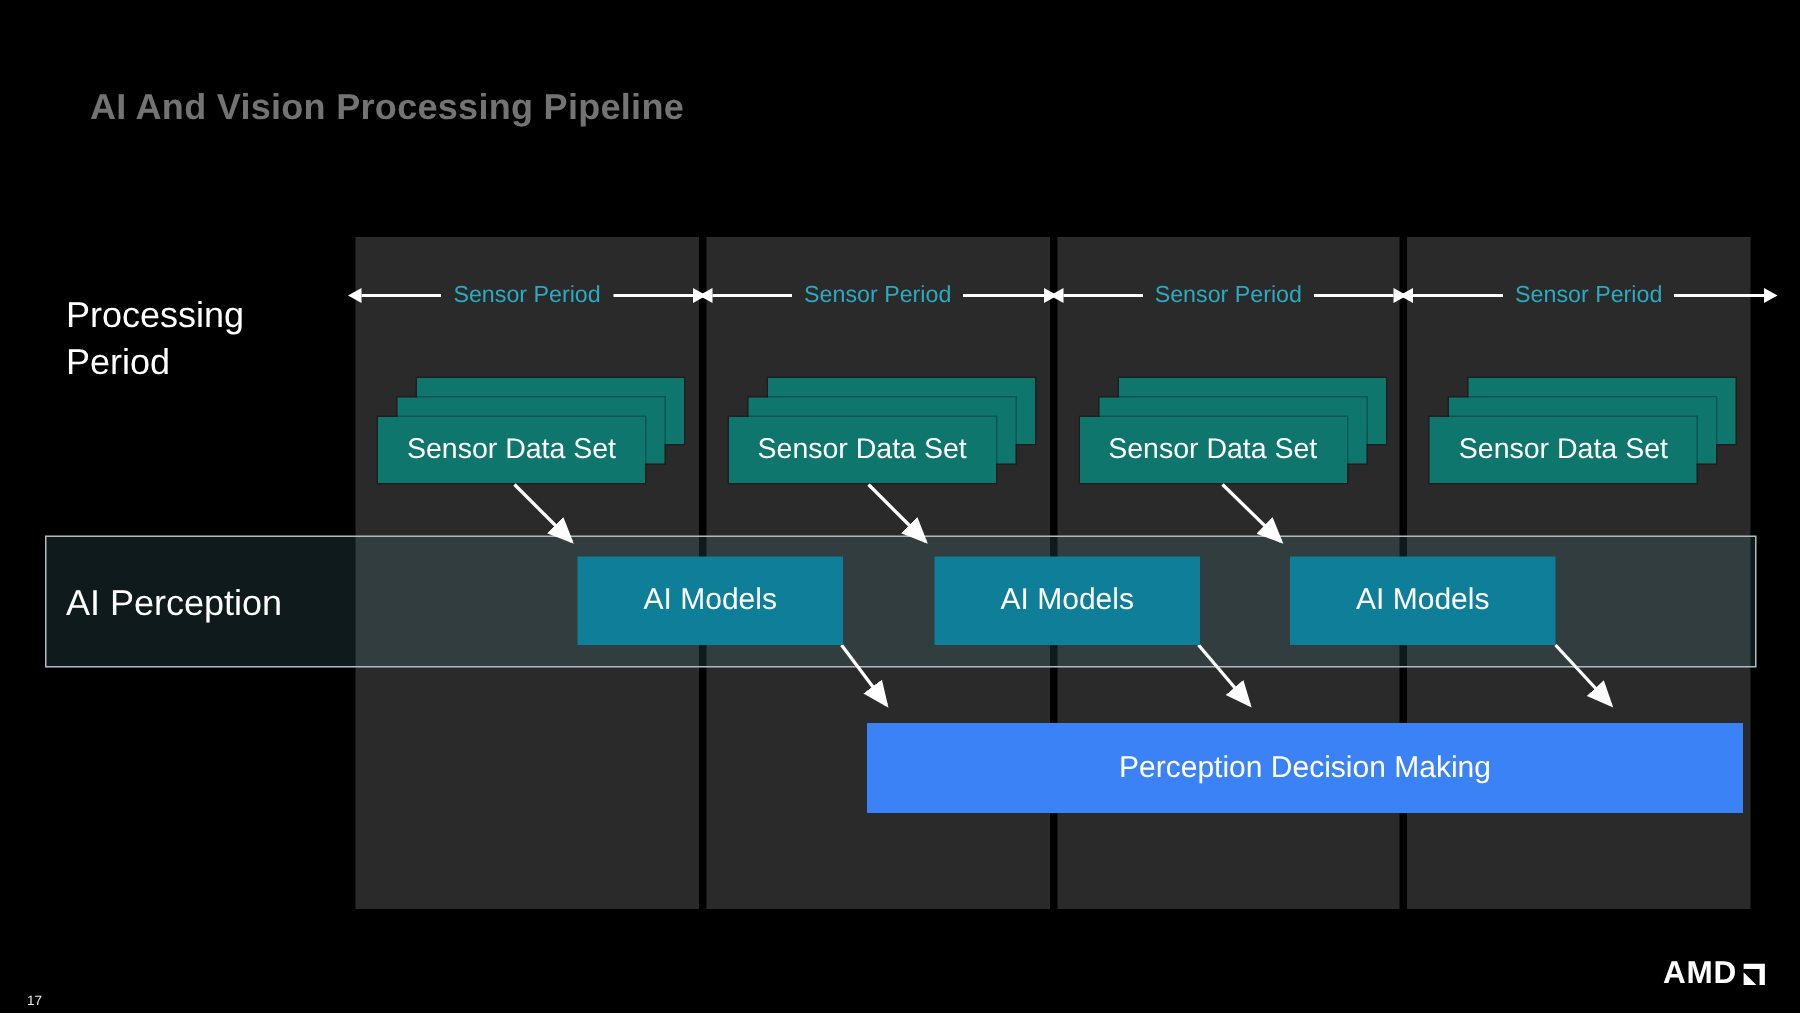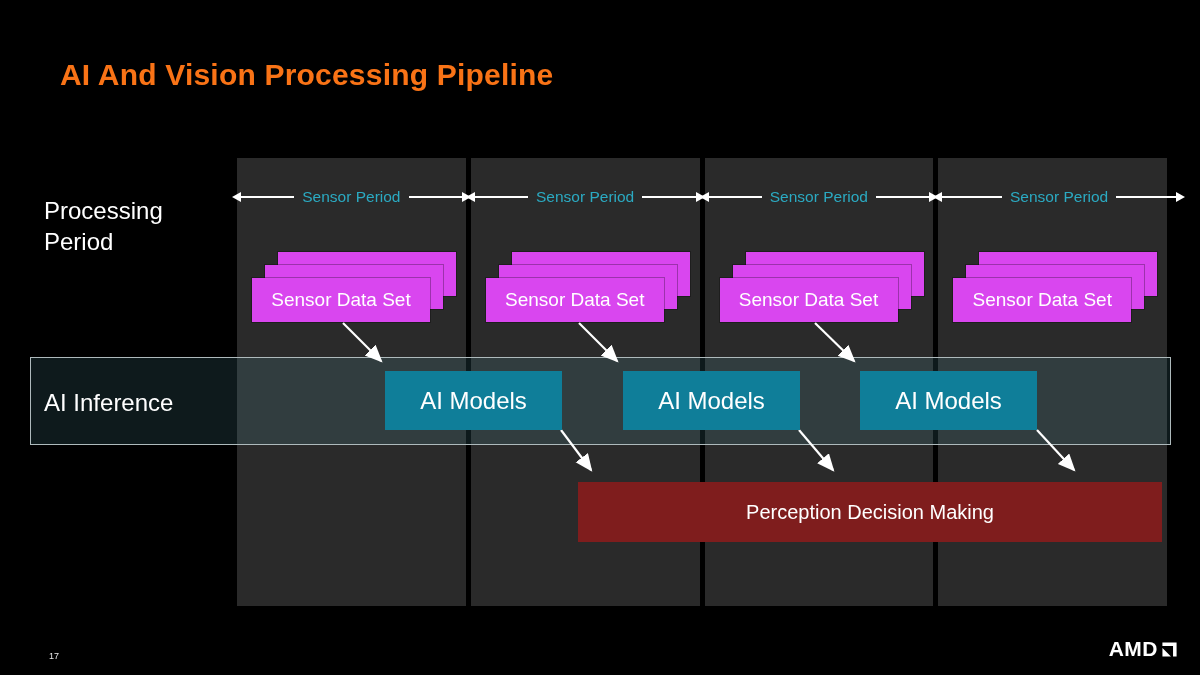--- a/index.html
+++ b/index.html
@@ -2,21 +2,21 @@
 <html><head>
 <meta charset="utf-8">
 <style>
   html,body{margin:0;padding:0;background:#000;}
   .slide{
     position:relative;width:1200px;height:675px;background:#000;overflow:hidden;
     font-family:"Liberation Sans",sans-serif;color:#fff;
   }
   .title{
     position:absolute;left:60px;top:58px;margin:0;
-    font-size:30px;font-weight:bold;letter-spacing:.2px;color:#f97316;text-align:right;
+    font-size:24px;font-weight:bold;letter-spacing:.2px;color:#737373;text-align:right;
   }
   
   .row-label{position:absolute;left:44px;font-size:24px;font-weight:400;color:#fff;z-index:6;}
   .row-label.pp{top:167px;width:150px;line-height:1.3;margin-top:28px;}
   .row-label.pre{top:276px;}
   .row-label.inf{top:389px;}
   .row-label.post{top:500px;}
   
   .columns{
     position:absolute;left:237px;top:158px;width:930px;height:448px;
@@ -31,64 +31,64 @@
   .period-row .line{flex:1;height:2px;background:#fff;}
   .ah{width:0;height:0;border-top:5px solid transparent;border-bottom:5px solid transparent;}
   .ah.left{border-right:9px solid #fff;margin-left:-5px;}
   .ah.right{border-left:9px solid #fff;margin-right:-5px;}
   .column.last .ah.right{margin-right:-18px;}
   .period-label{
     color:#2baac2;font-size:15.5px;padding:0 8px;white-space:nowrap;
   }
   
   .layer{
-    position:absolute;width:178px;height:44px;background:#d946ef;
+    position:absolute;width:178px;height:44px;background:#0f766e;
     outline:1px solid rgba(0,0,0,.28);
   }
   .layer.l3{left:41px;top:94px;}
   .layer.l2{left:28px;top:107px;}
   .layer.l1{
     left:15px;top:120px;display:flex;align-items:center;justify-content:center;
     font-size:19px;color:#fff;
   }
   
   .band{
     position:absolute;left:30px;top:357px;width:1139px;height:86px;
     background:rgba(95,175,190,0.15);border:1px solid #aebabc;z-index:2;
   }
   
   .ai-box{
     position:absolute;top:371px;width:177px;height:59px;background:#0f7e99;
-    display:flex;align-items:center;justify-content:center;font-size:24px;z-index:4;
+    display:flex;align-items:center;justify-content:center;font-size:20px;z-index:4;
   }
   .ai-box.b1{left:385px;}
   .ai-box.b2{left:623px;}
   .ai-box.b3{left:860px;}
   
   .perception{
-    position:absolute;left:578px;top:482px;width:584px;height:60px;background:#7f1d1d;
+    position:absolute;left:578px;top:482px;width:584px;height:60px;background:#3b82f6;
     display:flex;align-items:center;justify-content:center;font-size:20px;z-index:4;
   }
   .arrows{position:absolute;left:0;top:0;z-index:3;pointer-events:none;}
   
   .footer{position:absolute;left:0;right:0;bottom:12px;height:26px;font-size:9px;color:#e8e8e8;}
-  .pagenum{position:absolute;left:18px;top:14px;margin-left:31px;}
+  .pagenum{position:absolute;left:18px;top:25px;}
   .foot-text{position:absolute;left:52px;top:9px;letter-spacing:.3px;white-space:nowrap;}
   .logo{position:absolute;right:22px;top:0;display:flex;align-items:center;gap:3px;}
   .logo-text{font-size:21px;font-weight:bold;letter-spacing:.5px;color:#fff;}
 </style>
 </head>
 <body>
 
 <div class="slide">
 
   <h1 class="title">AI And Vision Processing Pipeline</h1>
 
   <div class="row-label pp">Processing Period</div>
-  <div class="row-label inf">AI Inference</div>
+  <div class="row-label inf">AI Perception</div>
 
   <div class="columns">
 
     <div class="column">
       <div class="period-row">
         <span class="ah left"></span>
         <span class="line"></span>
         <span class="period-label">Sensor Period</span>
         <span class="line"></span>
         <span class="ah right"></span>

